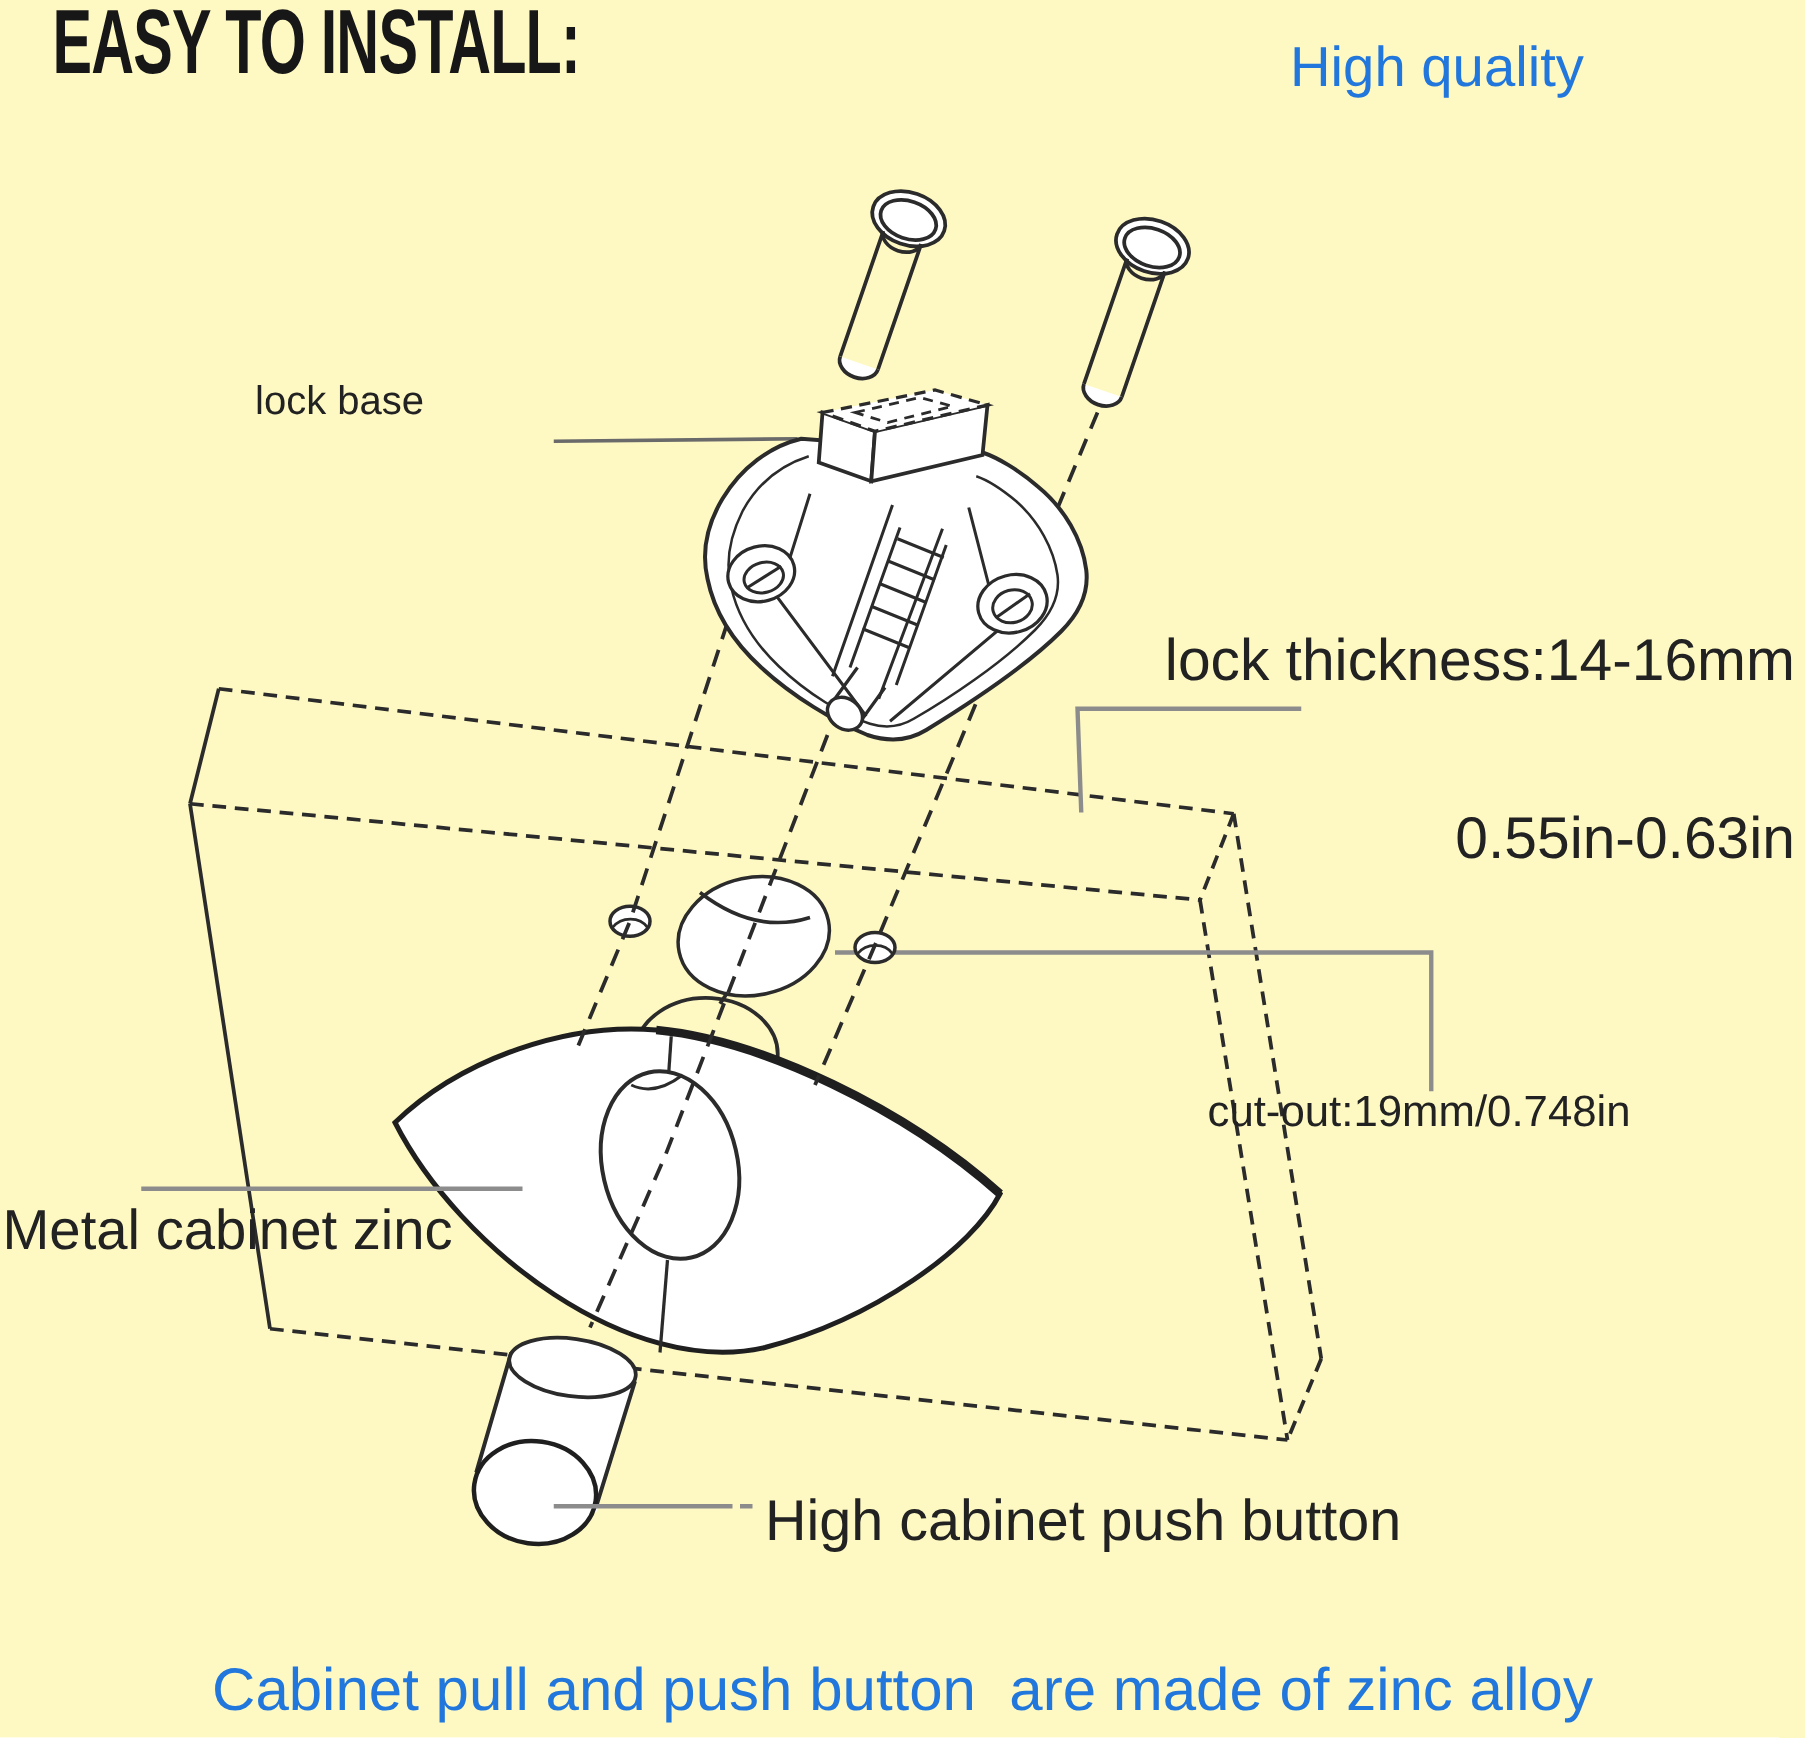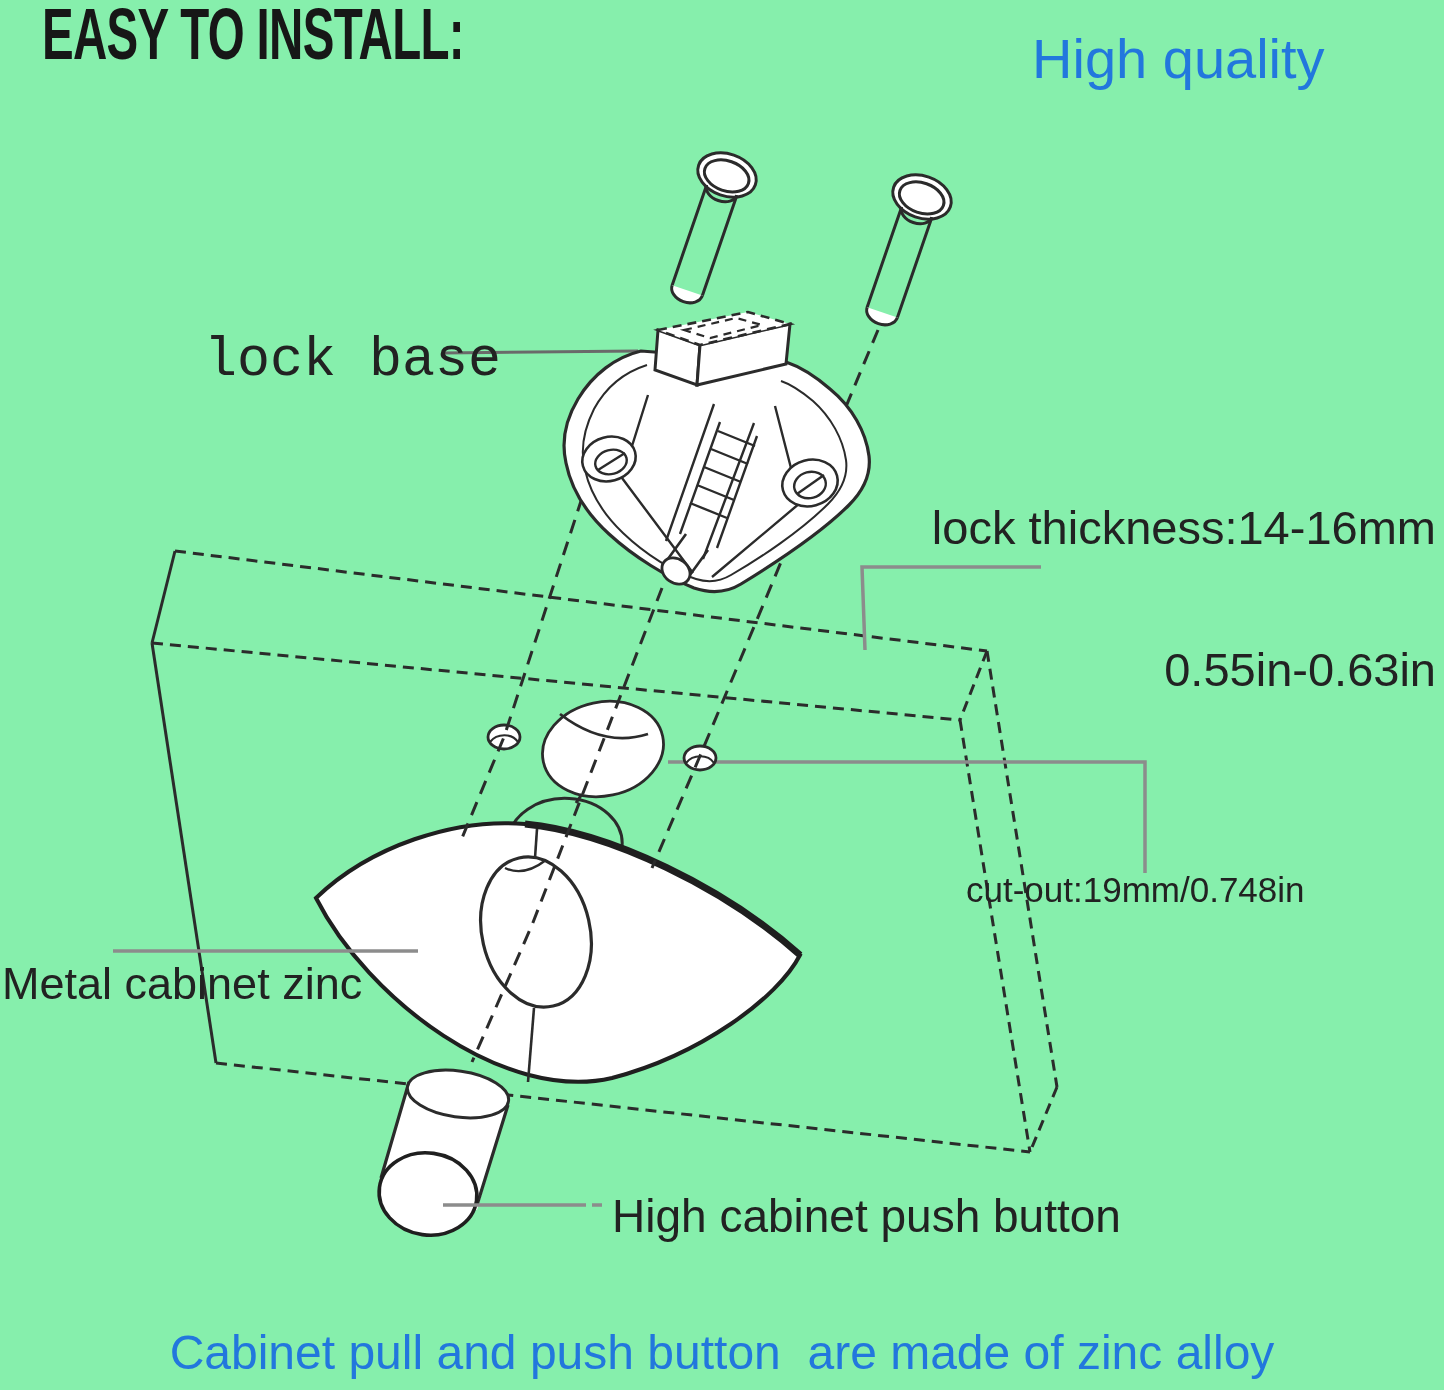--- a/index.html
+++ b/index.html
@@ -1,27 +1,27 @@
 <!DOCTYPE html>
 <html><head>
 <meta charset="utf-8">
 <style>
   html,body{margin:0;padding:0;background:#ffffff;}
   #stage{
-    position:relative;width:1444px;height:1390px;background:#86efac;overflow:hidden;
+    position:relative;width:1444px;height:1390px;background:#fef9c3;overflow:hidden;
     font-family:"Liberation Sans", sans-serif;color:#1c1c1c;
   }
   #stage svg{position:absolute;left:0;top:0;}
   .lbl{position:absolute;white-space:pre;line-height:1.05;}
   .title{
     left:42px;top:-4px;font-size:73px;font-weight:700;letter-spacing:-1px;
     transform:scaleX(.65);transform-origin:left top;color:#171717;
   }
-  .badge{left:1032px;top:30px;font-size:56px;color:#2277dd;}
-  .lock-base{left:204px;top:332px;font-size:55px;color:#222;font-family:Liberation Mono, monospace;}
+  .badge{left:1032px;top:30px;font-size:45px;color:#2277dd;}
+  .lock-base{left:204px;top:304px;font-size:32px;color:#222;}
   .door-th{right:8px;top:492px;font-size:47px;color:#222;text-align:right;line-height:71px;}
   .cutout{left:966px;top:872px;font-size:35px;color:#222;}
   .pull{left:2px;top:960px;font-size:45px;color:#222;}
   .push{left:612px;top:1192px;font-size:46px;color:#222;}
   .footer{
     left:0;top:1328px;width:1444px;text-align:center;font-size:48px;color:#2277dd;
   }
 </style>
 </head>
 <body>

